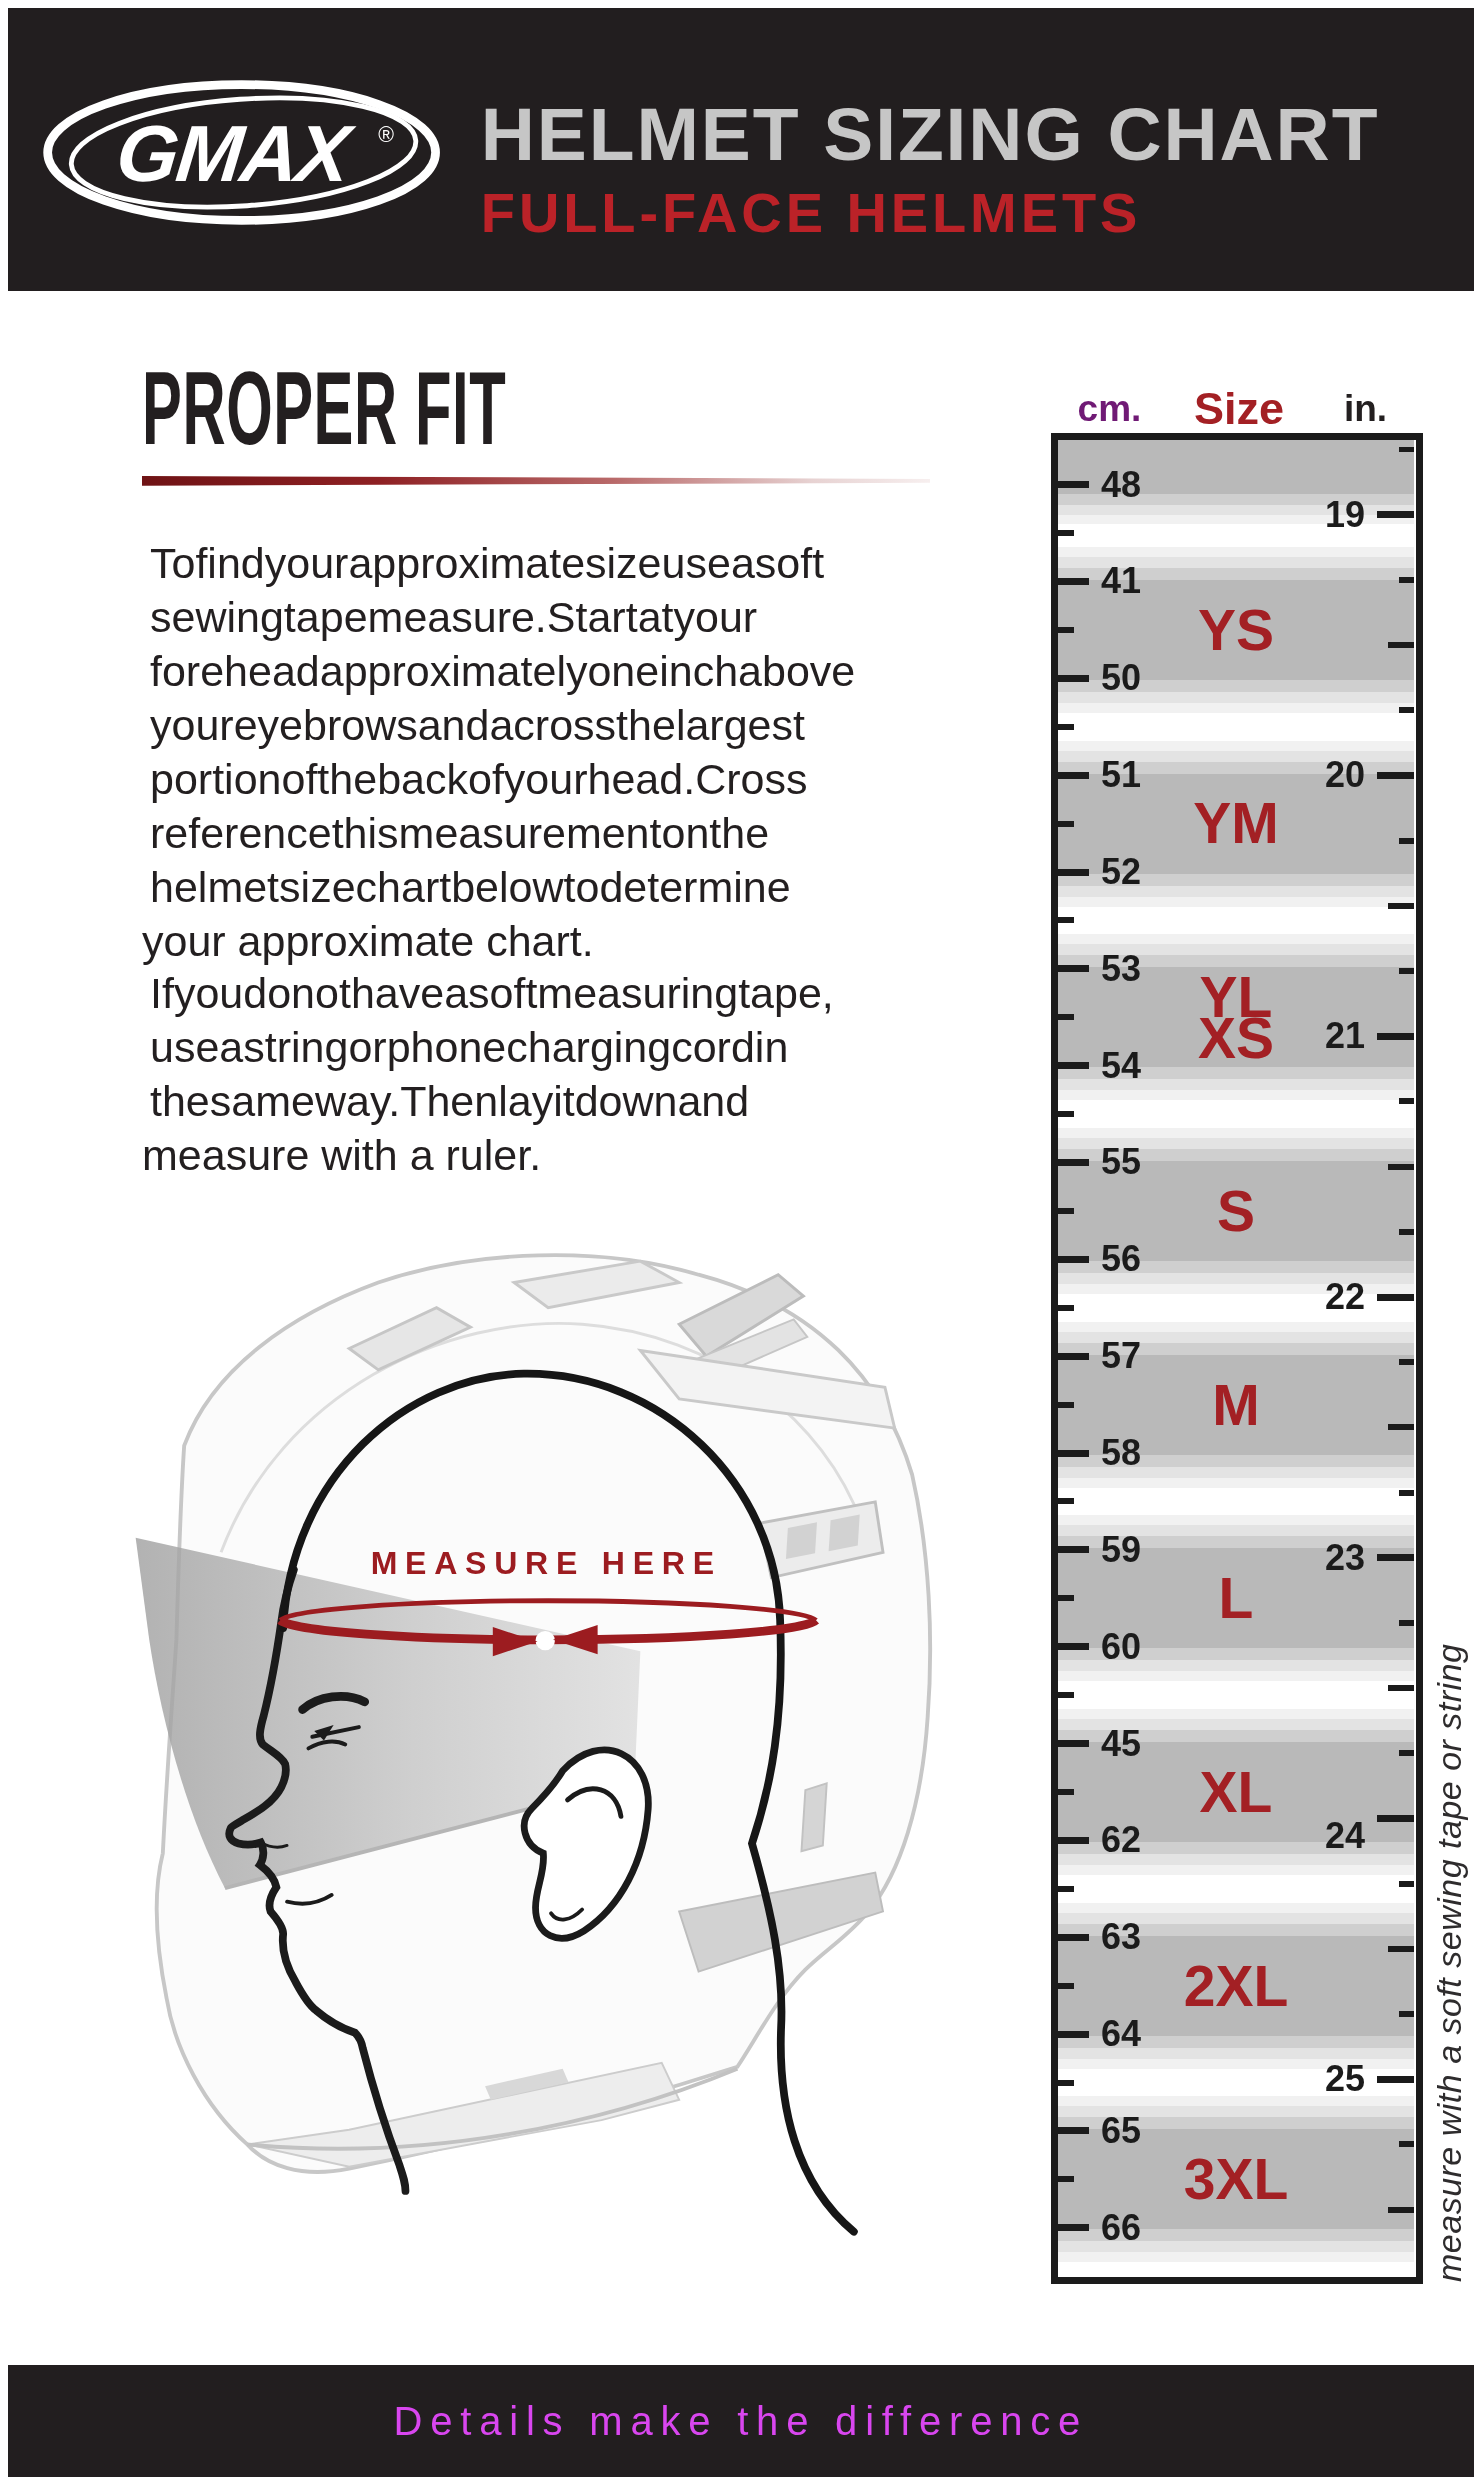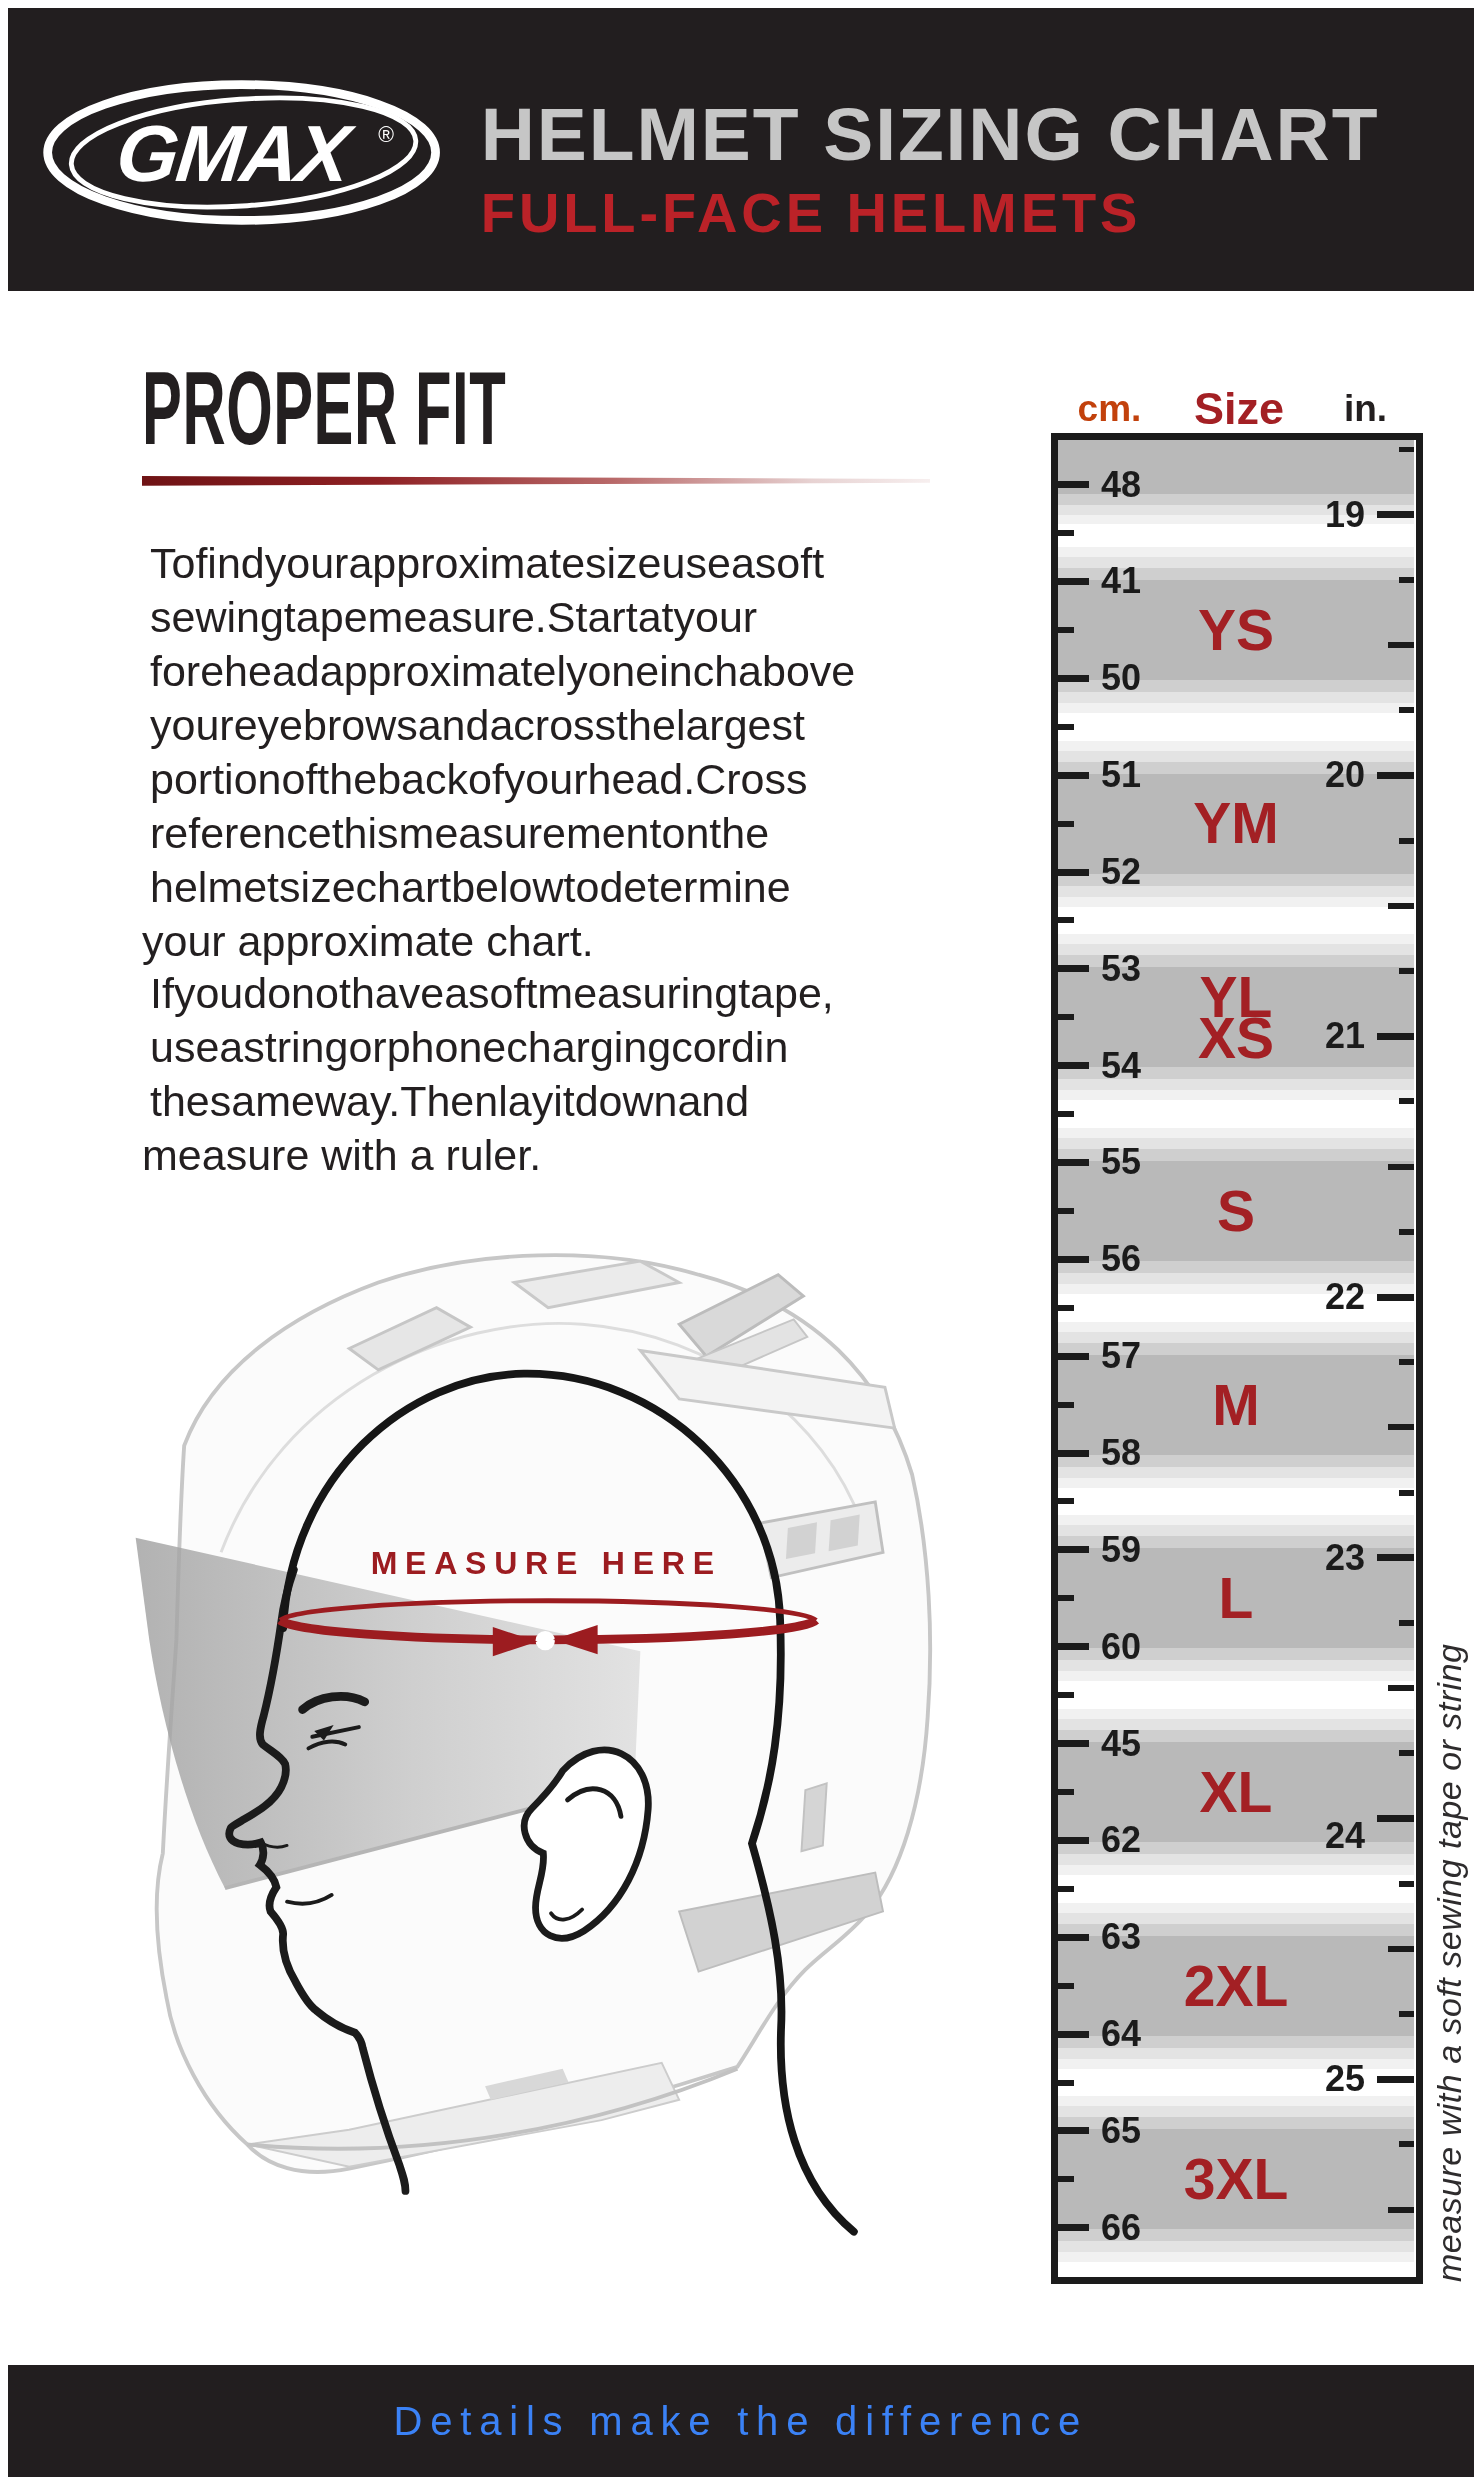--- a/index.html
+++ b/index.html
@@ -20,21 +20,21 @@
     clip-path:polygon(0 0,100% 30%,100% 70%,0 100%);}
   .para{left:142px;width:805px;font-size:43px;line-height:54px;color:#231f20;}
   .para .jline{display:flex;justify-content:flex-start;height:54px;margin-left:8px;}
   .para .lline{height:54px;}
   .p1{top:536px;}
   .p2{top:966px;}
   
   .figure-svg{left:58px;top:1232px;width:990px;height:1058px;}
   
   .col-head{top:386px;height:45px;line-height:45px;text-align:center;font-weight:bold;}
-  .col-cm{left:1061px;width:97px;font-size:37px;color:#c2410c;}
+  .col-cm{left:1061px;width:97px;font-size:37px;color:#701a75;}
   .col-size{left:1171px;width:136px;font-size:45px;color:#a32024;}
   .col-in{left:1317px;width:97px;font-size:37px;color:#231f20;}
   .chart-box{left:1051px;top:433px;width:372px;height:1851px;border:7.8px solid #1b1b1b;box-sizing:border-box;background:#fff;}
   #chart-inner{position:absolute;left:0;top:0;width:356px;height:1836px;overflow:hidden;}
   .band{position:absolute;left:0;width:100%;
     background:linear-gradient(180deg,
       #ffffff 0%,#ffffff 7%,
       #f1f1f1 7%,#f1f1f1 12.5%,
       #e3e3e3 12.5%,#e3e3e3 18%,
       #cfcfcf 18%,#cfcfcf 24%,
@@ -53,21 +53,21 @@
   .tick.iq{right:0;width:14.6px;height:5.8px;}
   .ticklabel{position:absolute;font-weight:bold;font-size:36px;color:#1b1b1b;line-height:1;transform:translateY(-50%);}
   .cmlabel{left:43px;}
   .inlabel{right:49px;text-align:right;}
   .sizelabel{position:absolute;left:0;width:100%;text-align:center;font-weight:bold;font-size:57px;color:#a32024;line-height:1;transform:translateY(-50%);}
   .sidebar-note{left:1428px;top:2282px;width:747px;height:43px;transform:rotate(-90deg);transform-origin:0 0;
     font-style:italic;font-size:34px;color:#2e2c2d;letter-spacing:0.5px;line-height:43px;white-space:nowrap;}
   
   .footer{left:7.8px;top:2365px;width:1466px;height:112px;background:#221e1f;}
   .footer-tagline{position:absolute;left:0;top:0;width:100%;height:100%;line-height:112px;text-align:center;
-    color:#3b82f6;font-size:40px;letter-spacing:7.8px;font-weight:400;}
+    color:#d946ef;font-size:40px;letter-spacing:7.8px;font-weight:400;}
 </style>
 </head>
 <body>
 
 <div class="abs header">
   <svg class="abs logo-svg" viewBox="0 0 430 178">
     <ellipse cx="211" cy="89" rx="200" ry="70" fill="none" stroke="#ffffff" stroke-width="9"></ellipse>
     <ellipse cx="213" cy="89" rx="178" ry="55" fill="none" stroke="#ffffff" stroke-width="5" transform="rotate(-4 213 89)"></ellipse>
     <text x="92" y="118" font-size="82" font-weight="bold" font-style="italic" fill="#ffffff" letter-spacing="-2" transform="skewX(-6)">GMAX</text>
     <text x="352" y="78" font-size="22" fill="#ffffff">®</text>

